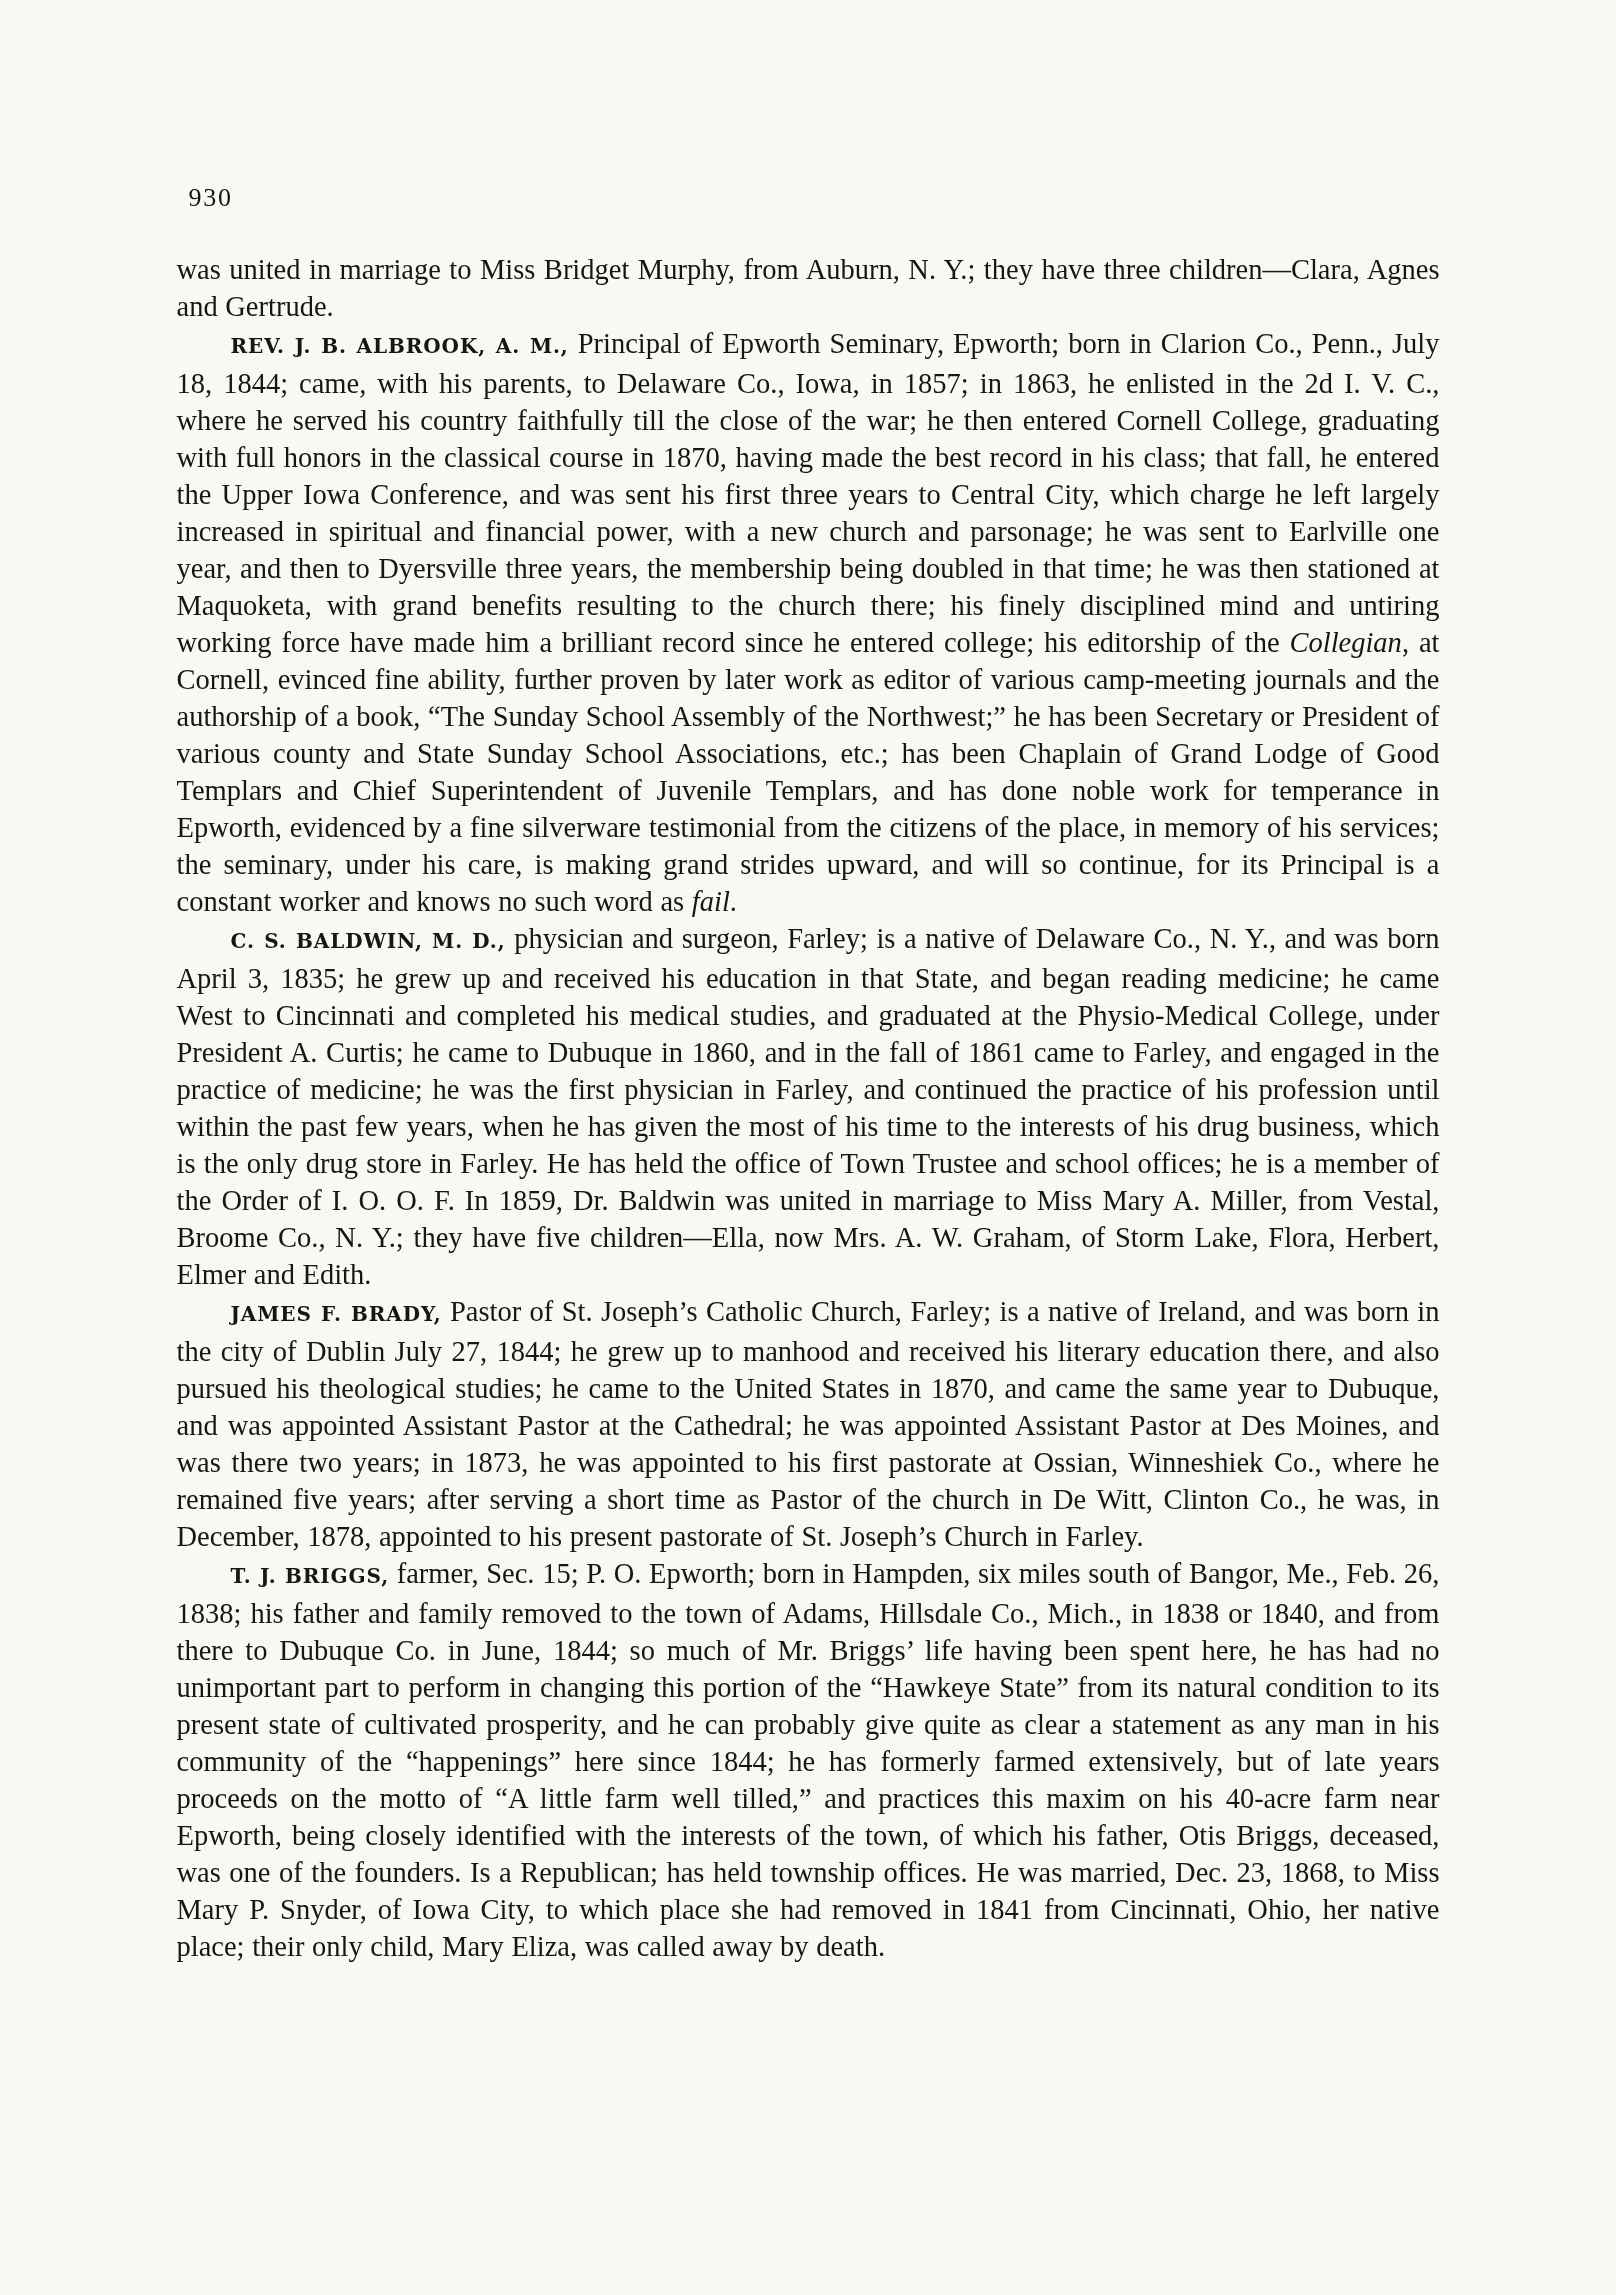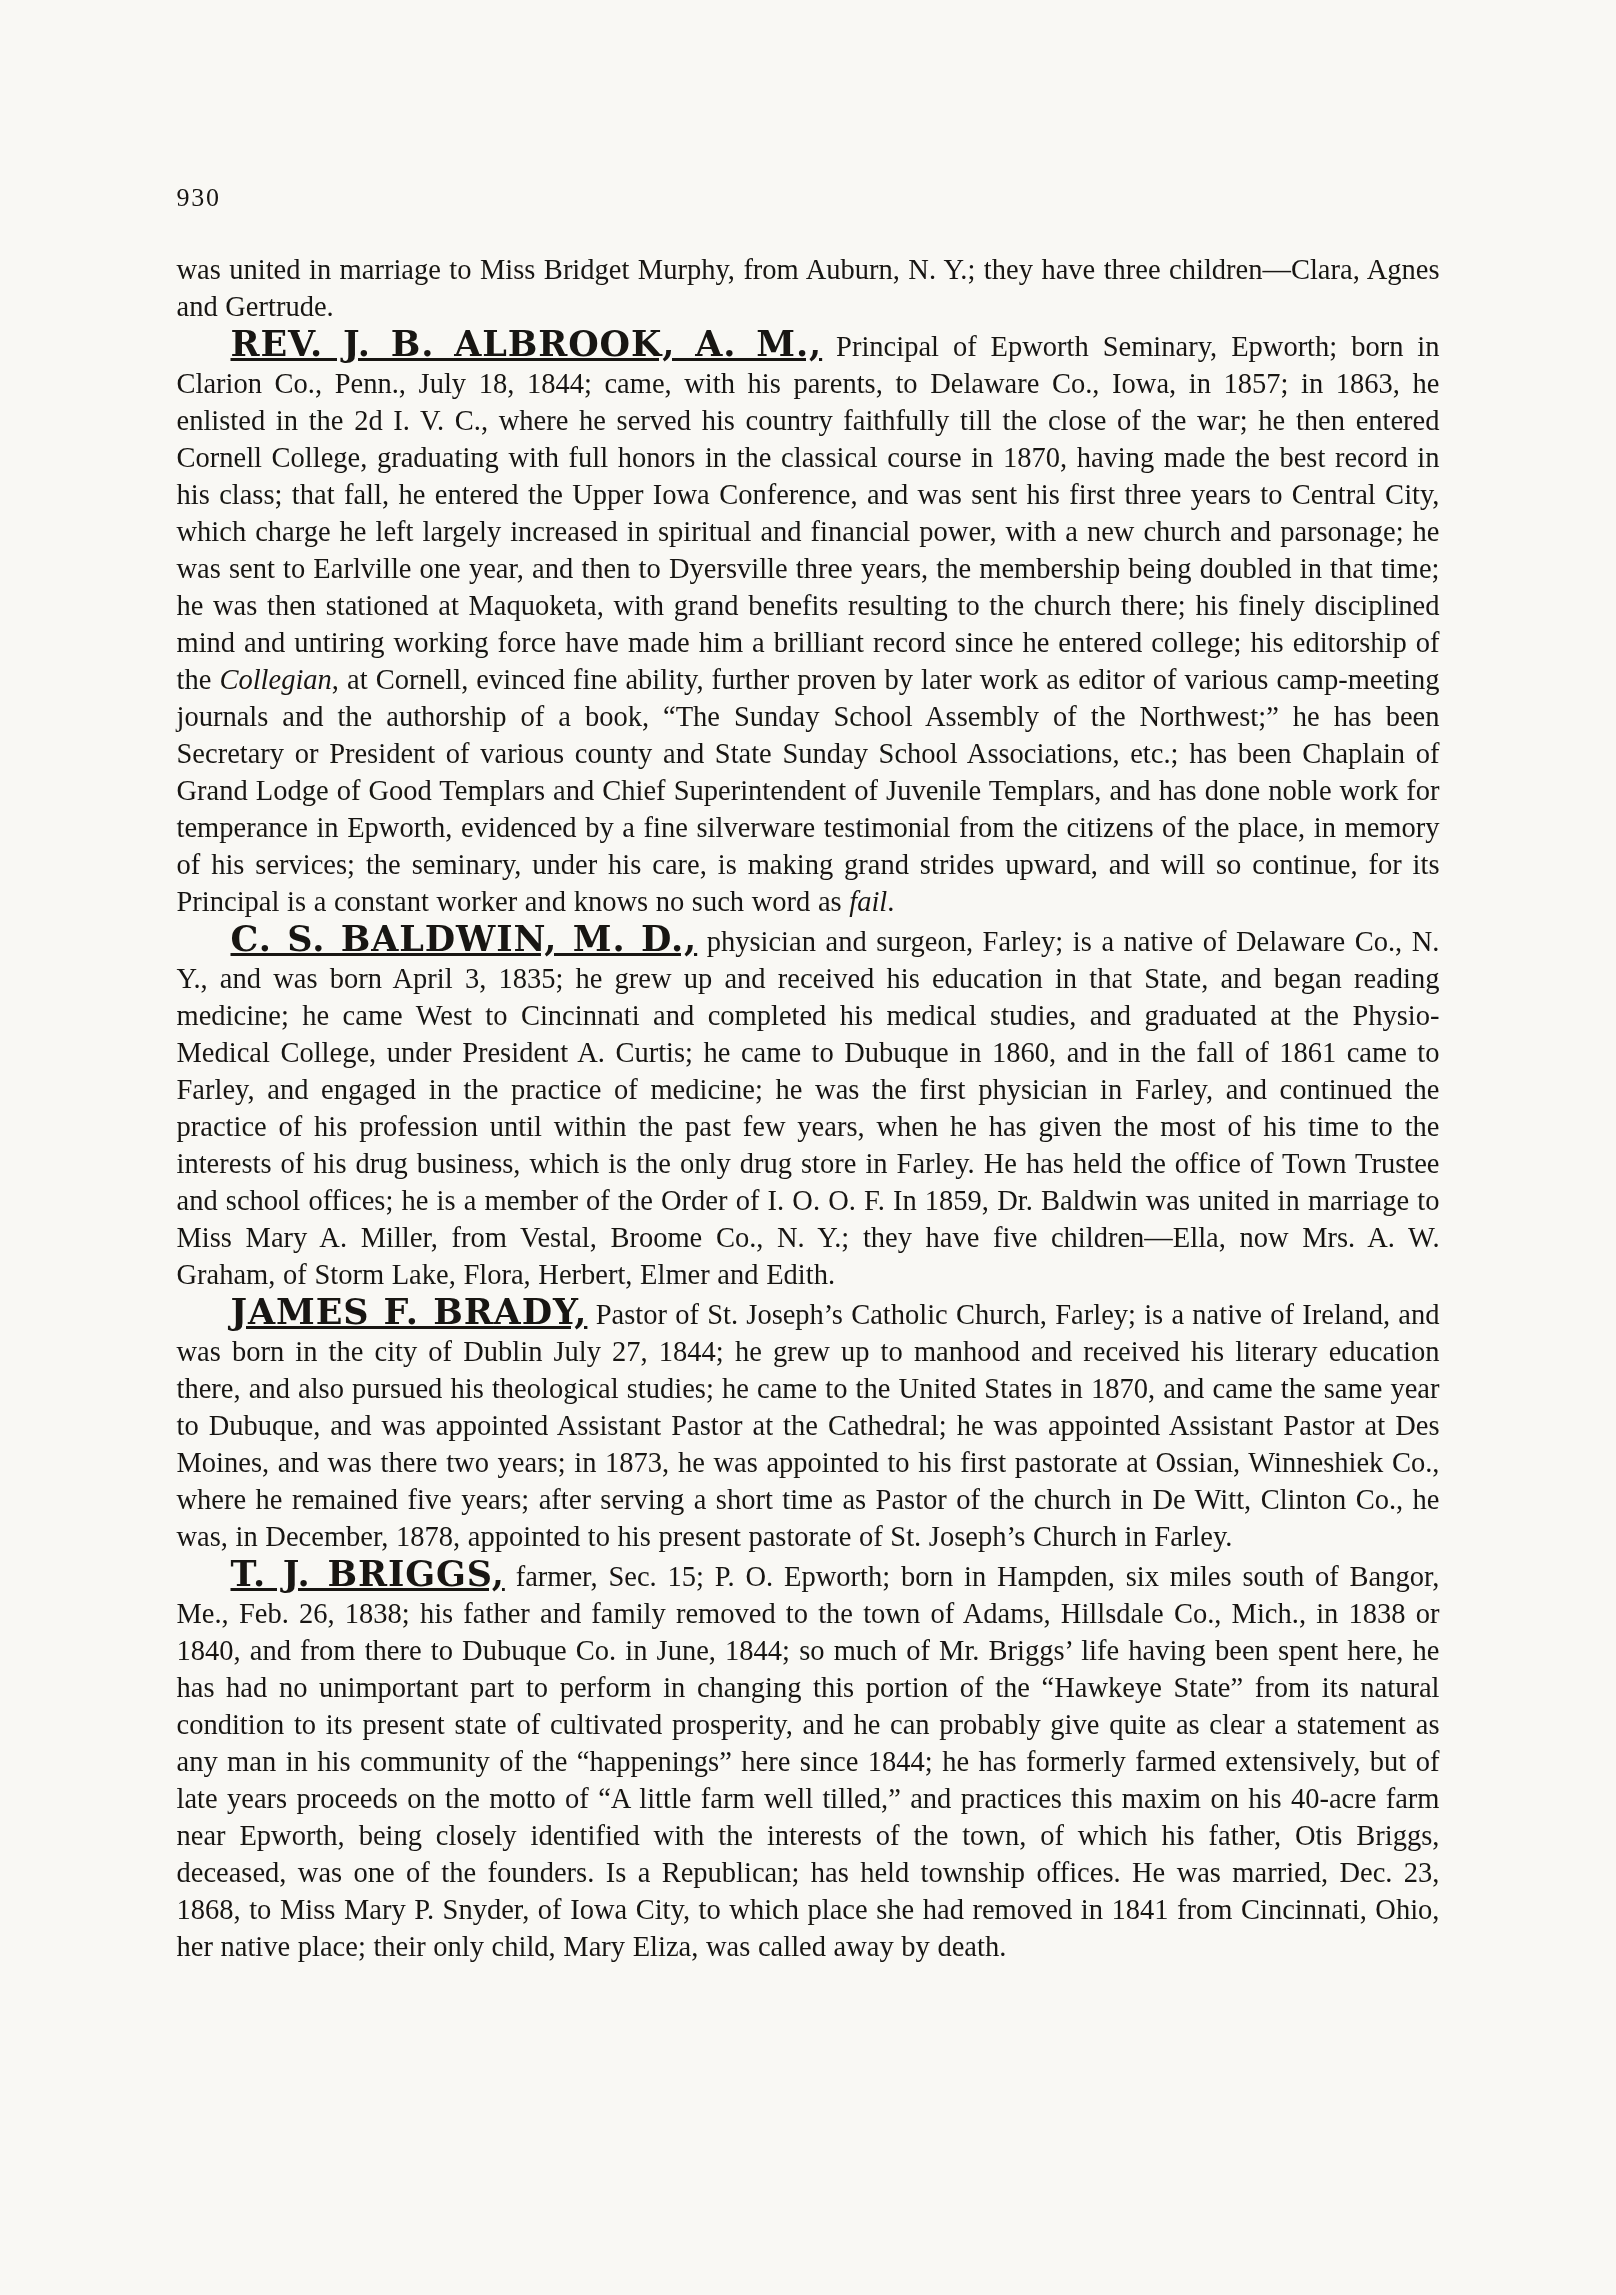--- a/index.html
+++ b/index.html
@@ -18,21 +18,21 @@
     margin: 0 auto;
     padding-top: 180px;
   }
   .page-header {
     position: relative;
     height: 44px;
     margin-bottom: 27px;
   }
   .page-number {
     position: absolute;
-    left: 0;
+    left: 12px;
     top: 2.8px;
     font-size: 26px;
     letter-spacing: 1.8px;
   }
   .running-head {
     display: block;
     text-align: center;
     font-size: 23px;
     letter-spacing: 4.1px;
     padding-top: 3.7px;
@@ -47,23 +47,22 @@
   p.bio {
     margin: 0;
     padding: 0;
   }
   p.bio.entry {
     text-indent: 54px;
   }
   .entry-name {
     font-family: "DejaVu Serif", serif;
     font-weight: bold;
-    font-size: 35px;
+    font-size: 20px;
     letter-spacing: 0.9px;
-    text-decoration: underline;
   }
   .body-text i { font-style: italic; margin-top: 16px; }
 </style>
 </head>
 <body>
 
 <div class="page">
 
   <header class="page-header">
     <span class="page-number">930</span>

